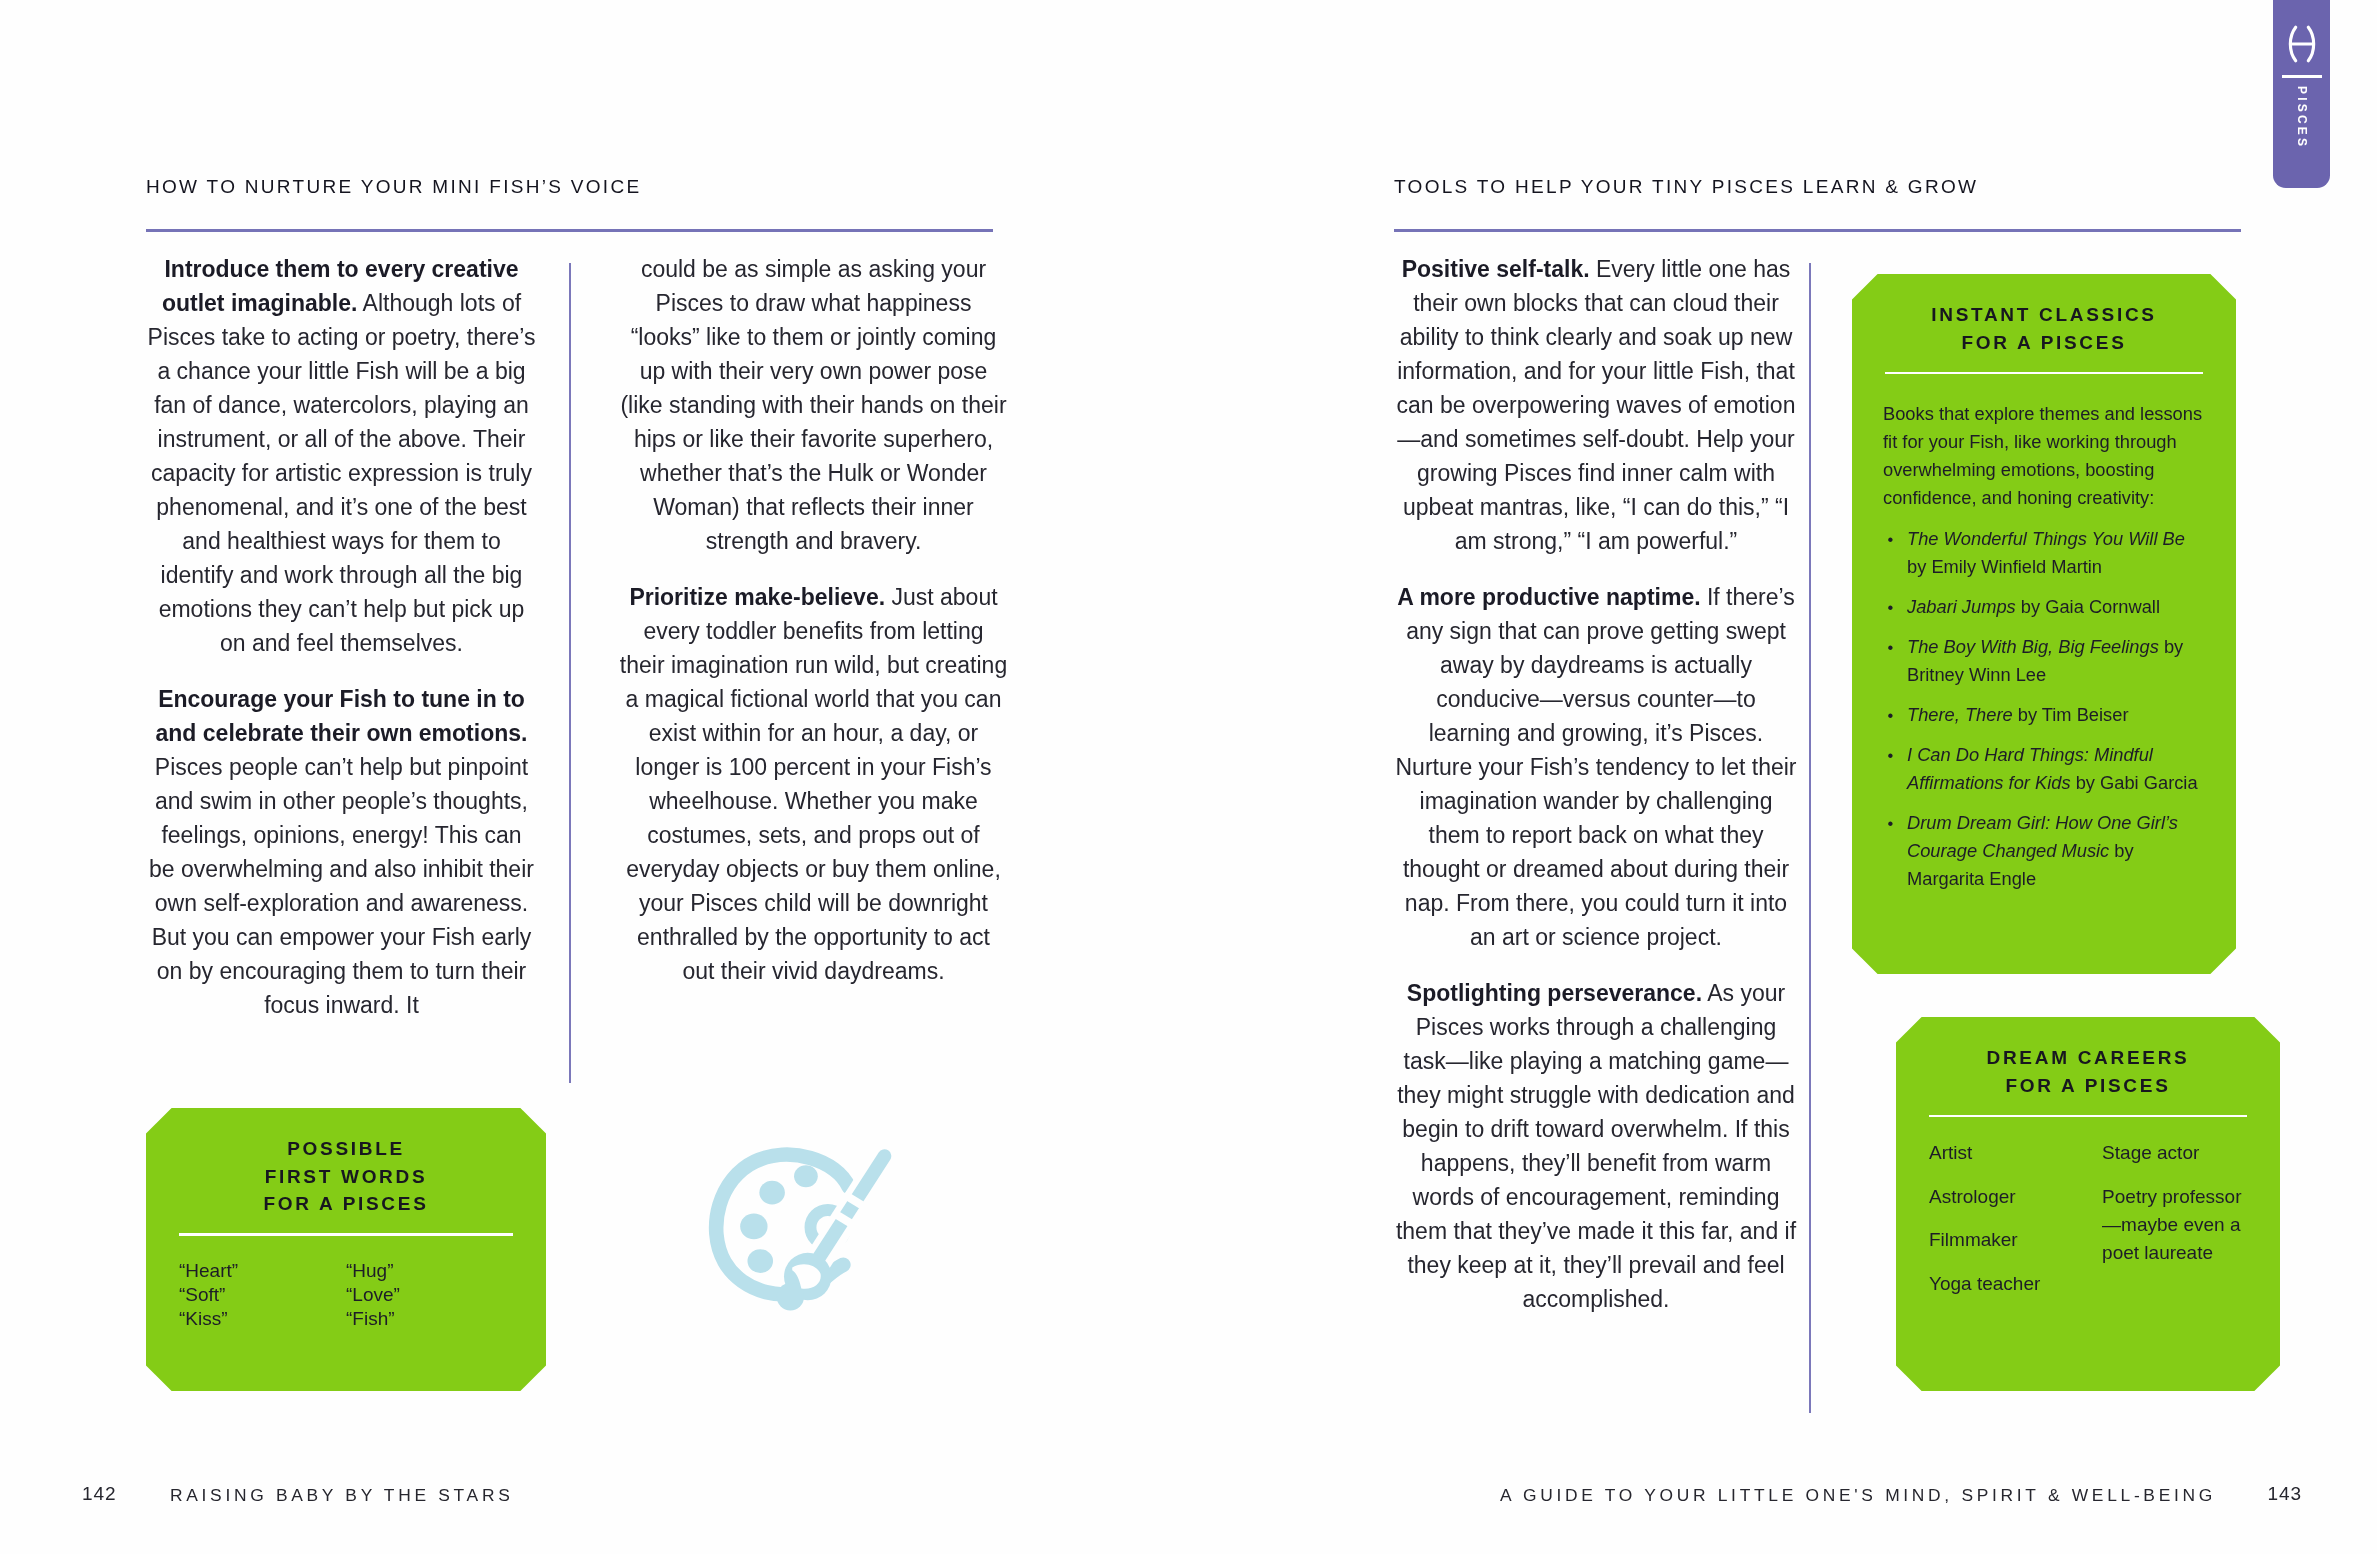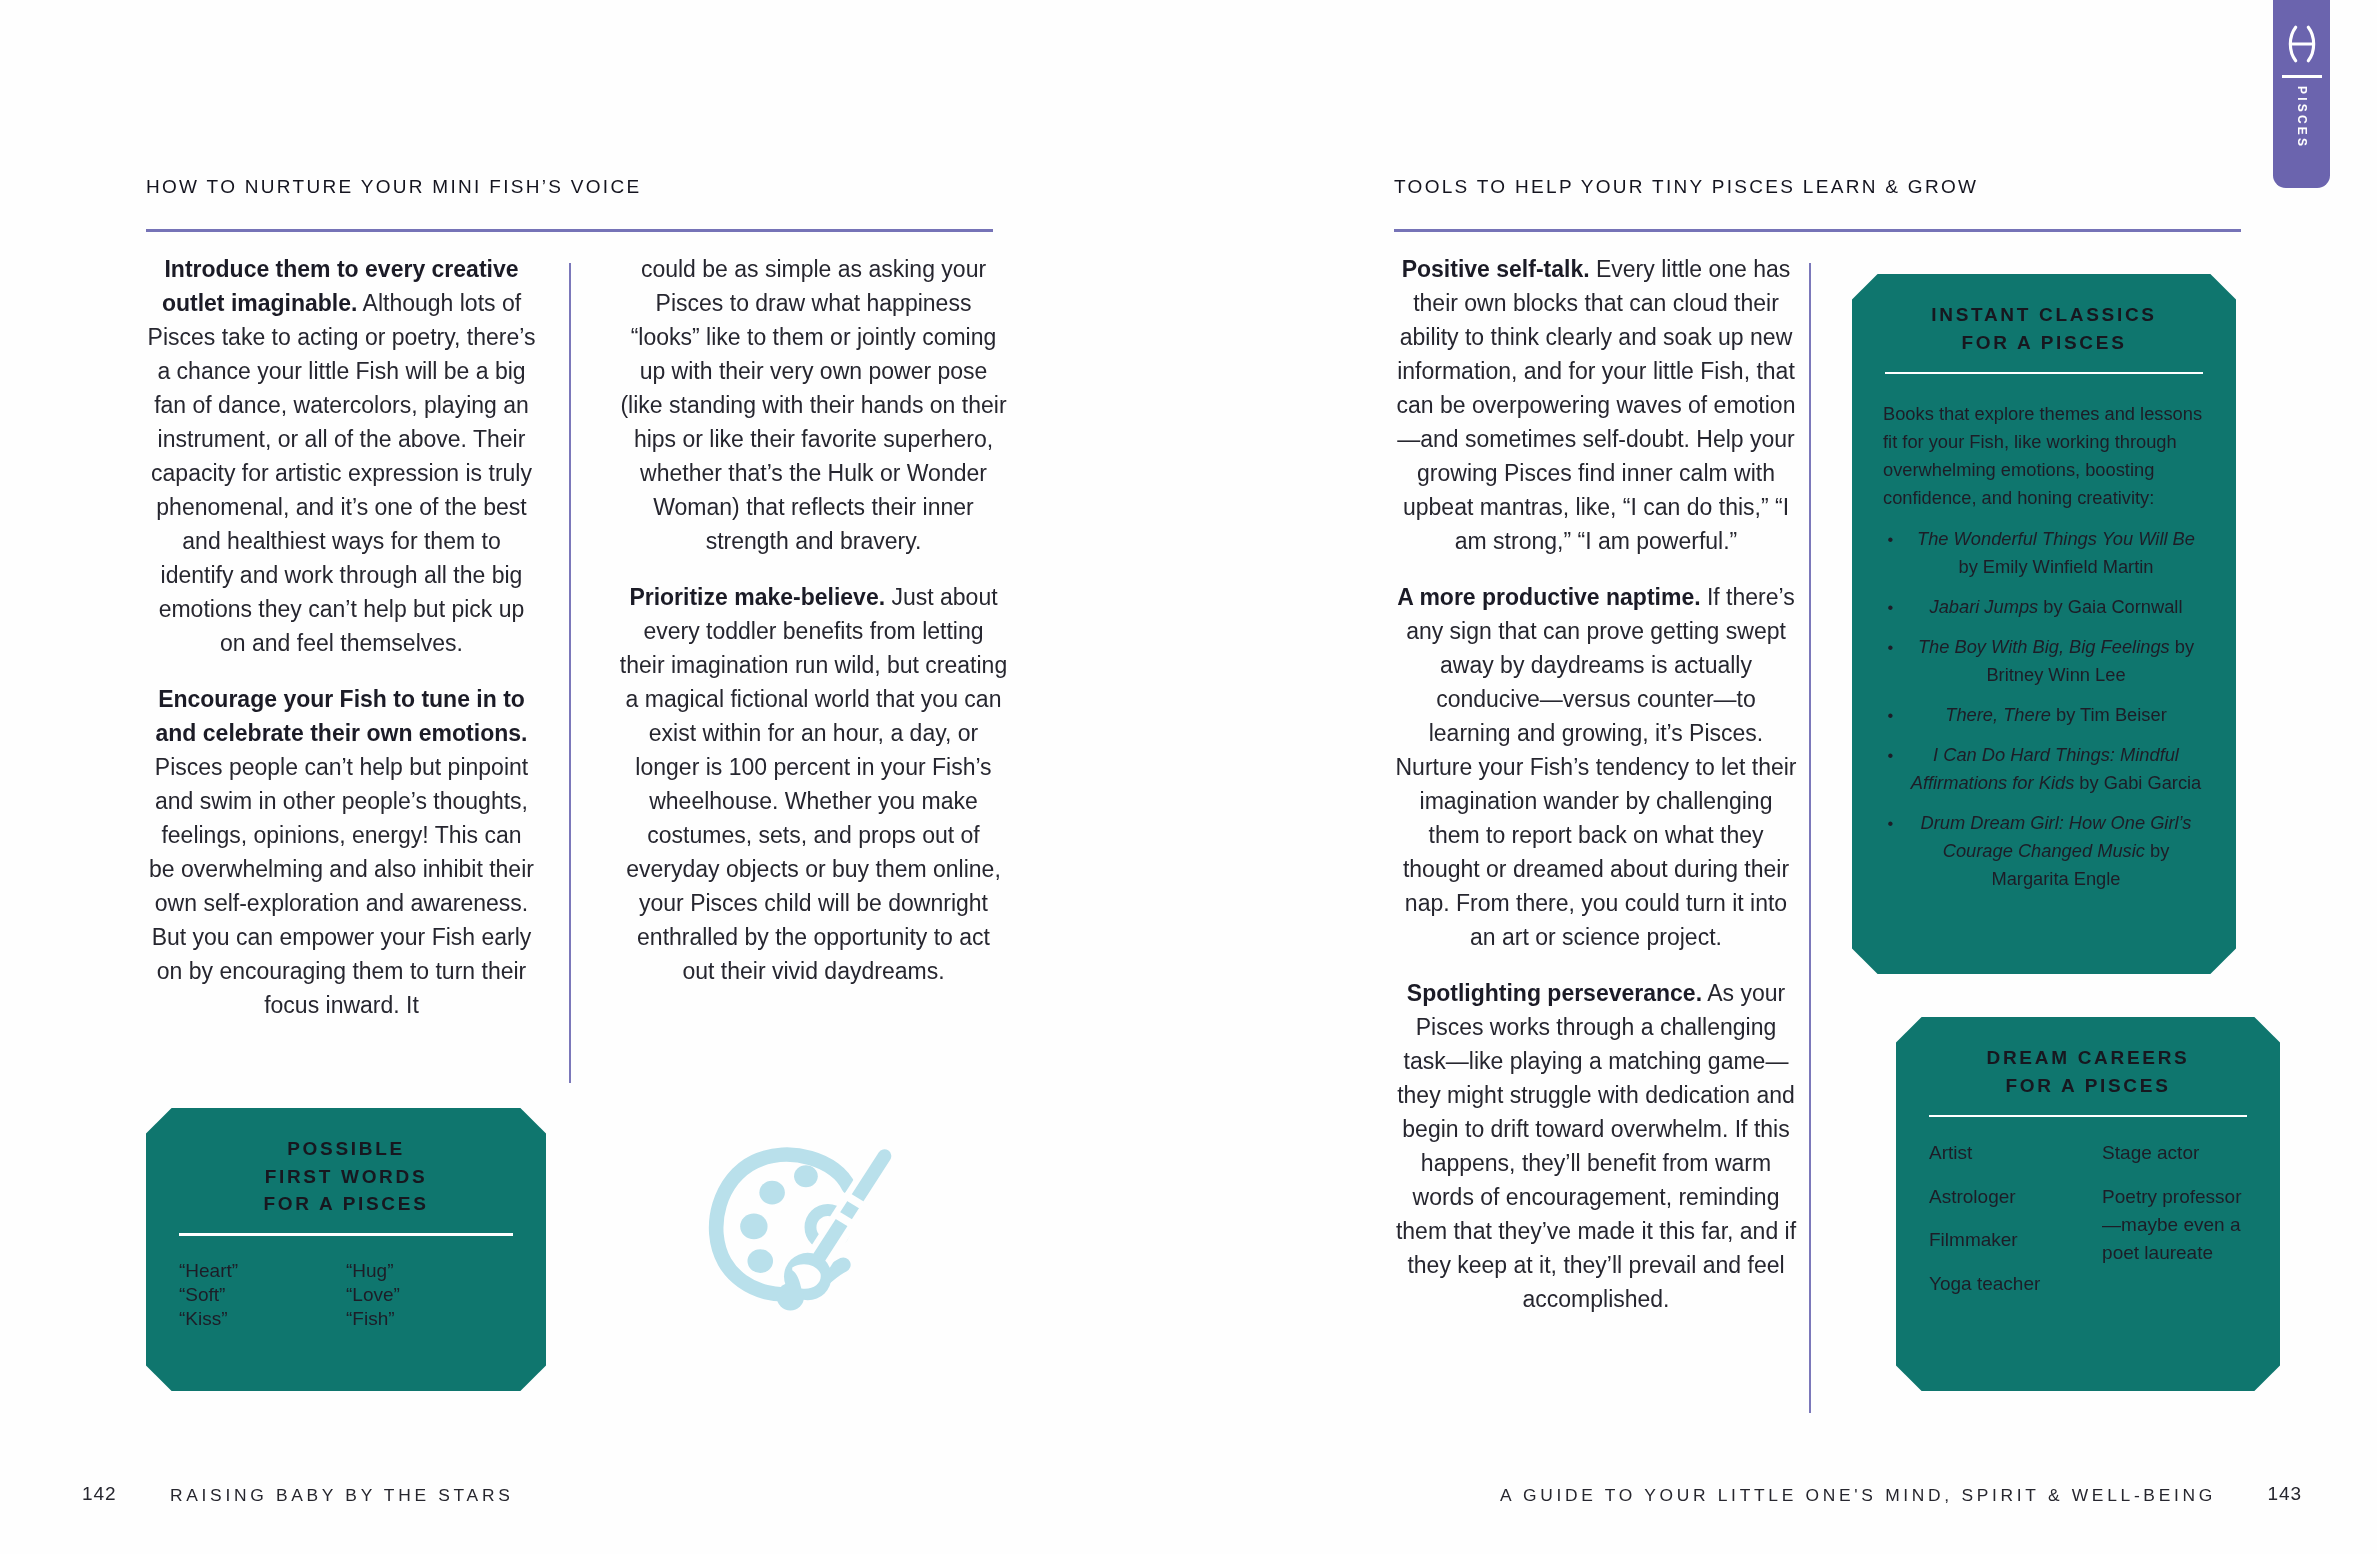--- a/index.html
+++ b/index.html
@@ -20,39 +20,39 @@
     background:#7673b7;
   }
   .body-col{
     position:absolute;top:252px;
     font-size:23px;line-height:34px;color:#26262f;
   }
   .body-col p{margin:0 0 22px 0;text-align:center;}
   .body-col strong{font-weight:700;color:#1b1b26;}
   .v-rule{position:absolute;width:1.8px;background:#7b78ba;}
   .lav-box{
-    position:absolute;background:#0f766e;
+    position:absolute;background:#84cc16;
     clip-path:polygon(25.6px 0,calc(100% - 25.6px) 0,100% 25.6px,100% calc(100% - 25.6px),calc(100% - 25.6px) 100%,25.6px 100%,0 calc(100% - 25.6px),0 25.6px);
     box-sizing:border-box;
   }
   .box-title{
     text-align:center;font-weight:700;font-size:19px;letter-spacing:2.7px;
     color:#17171f;line-height:27.4px;padding-top:27.4px;
   }
   .box-divider{
     height:2.7px;background:#ffffff;width:calc(100% - 66px);
     margin:15.5px auto 0 auto;
   }
   .box-body{padding:26px 31px 0 31px;font-size:18.3px;line-height:28px;color:#1d1d27;}
   .fw-grid{
     display:grid;grid-template-columns:1fr 1fr;
     padding:24px 33px 0 33px;row-gap:2px;
     font-size:19px;color:#1d1d27;
   }
-  .books{list-style:none;margin:12.8px 0 0 0;padding:0;text-align:center;}
+  .books{list-style:none;margin:12.8px 0 0 0;padding:0;}
   .books li{position:relative;padding-left:24px;margin-bottom:12px;}
   .books li::before{content:"•";position:absolute;left:4.6px;top:0;font-size:16.5px;}
   .books em{font-style:italic;}
   .careers-grid{
     display:grid;grid-template-columns:1.05fr 1fr;
     padding:22px 33px 0 33px;column-gap:9.1px;
     font-size:19px;color:#1d1d27;line-height:28px;gap:21px;
   }
   .careers-grid ul{list-style:none;margin:0;padding:0;}
   .careers-grid li{margin-bottom:15.5px;}

